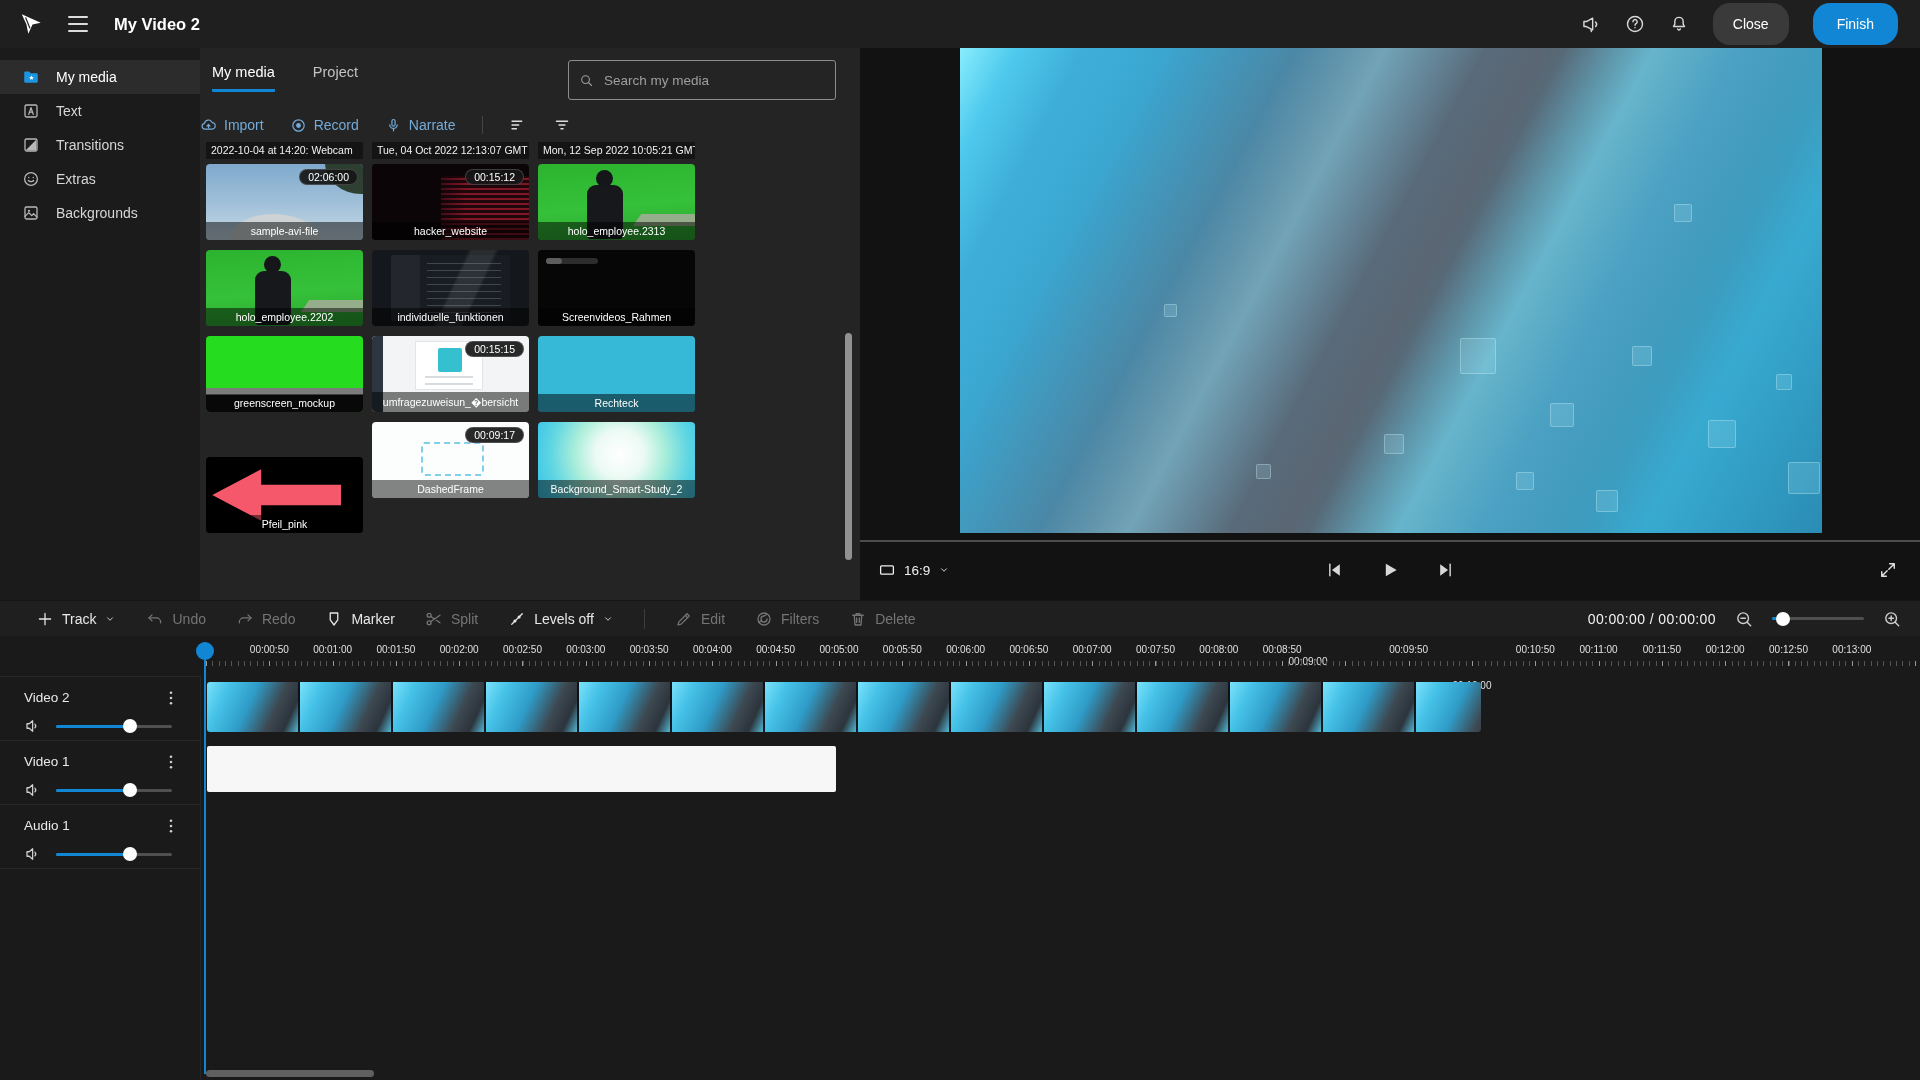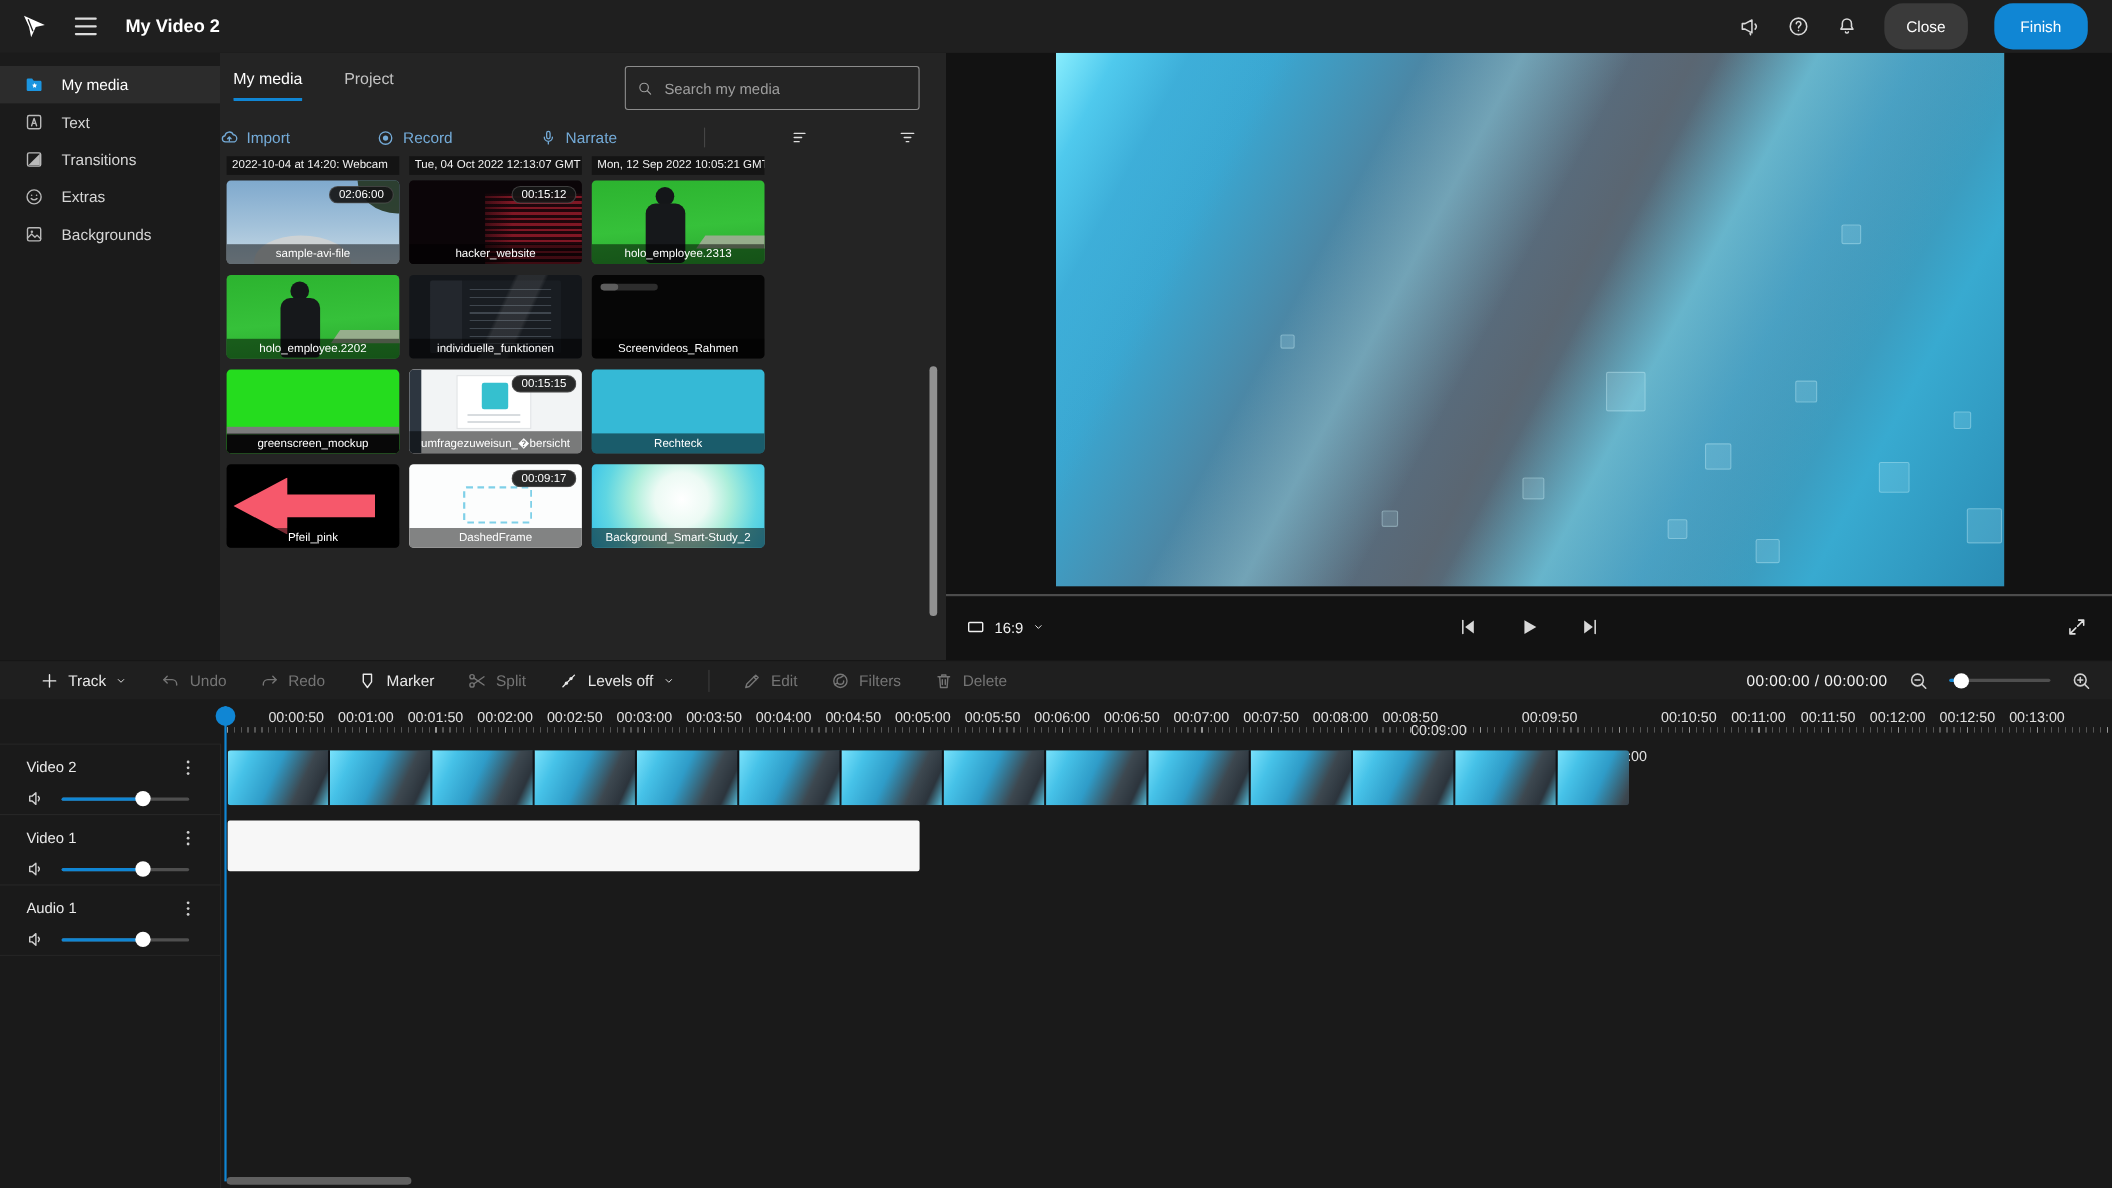--- a/index.html
+++ b/index.html
@@ -34,21 +34,21 @@
   
   .media-panel{width:660px;background:#242424;position:relative;flex:none;}
   .panel-head{display:flex;justify-content:space-between;align-items:flex-start;padding:12px 24px 0 12px;}
   .tabs{display:flex;gap:38px;padding-top:4px;}
   .tab{font-size:14.5px;color:#c3c3c3;padding-bottom:9px;border-bottom:3px solid transparent;}
   .tab.active{color:#fff;border-bottom-color:#1086d4;border-radius:1px;}
   .search-box{width:268px;height:40px;border:1px solid #8c8c8c;border-radius:3px;display:flex;align-items:center;gap:8px;padding:0 10px;color:#9f9f9f;box-sizing:border-box;}
   .search-box svg.ic{width:15px;height:15px;}
   .search-input{flex:1;background:transparent;border:none;outline:none;color:#cfcfcf;font-size:13.5px;}
   .search-input::placeholder{color:#9f9f9f;}
-  .actions-row{display:flex;justify-content:space-between;align-items:center;gap:26px;padding:16px 26px 0 0;}
+  .actions-row{display:flex;justify-content:flex-start;align-items:center;gap:26px;padding:16px 26px 0 0;}
   .action-btn{display:flex;align-items:center;gap:7px;color:#74abd8;font-size:14px;}
   .action-btn svg.ic{width:17px;height:17px;}
   .ar-sep{width:1px;height:18px;background:#454545;}
   .sort-btn{color:#dedede;display:flex;}
 
   
   .media-grid{position:absolute;top:94px;left:6px;width:489px;}
   .grid-headers{display:grid;grid-template-columns:repeat(3,157px);gap:0 9px;}
   .g-head{height:17px;line-height:17px;background:#141414;color:#f2f2f2;font-size:10.5px;padding:0 5px;white-space:nowrap;overflow:hidden;box-sizing:border-box;}
   .grid-tiles{margin-top:5px;display:grid;grid-template-columns:repeat(3,157px);gap:10px 9px;}
@@ -78,21 +78,21 @@
   .v-greenflat::after{content:"";position:absolute;left:0;right:0;bottom:0;height:17px;background:#101010;}
   .v-black{background:#060606;}
   .v-black .art{top:8px;left:8px;width:52px;height:6px;background:#2d2d2d;border-radius:3px;}
   .v-black .art::before{content:"";position:absolute;left:0;top:0;width:16px;height:6px;background:#5d5d5d;border-radius:3px;}
   .v-doc{background:#f2f4f5;}
   .v-doc::after{content:"";position:absolute;left:0;top:0;bottom:0;width:11px;background:#2d3640;}
   .v-doc .art{left:28%;top:8%;width:42%;height:62%;background:#ffffff;box-shadow:0 0 0 1px #e2e4e6;}
   .v-doc .art::before{content:"";position:absolute;left:34%;top:12%;width:24px;height:24px;background:#35c0cf;border-radius:2px;}
   .v-doc .art::after{content:"";position:absolute;left:14%;right:14%;bottom:8%;height:22%;background:repeating-linear-gradient(0deg,#d8dcdf 0 2px,transparent 2px 7px);}
   .v-cyan{background:#35b9d6;}
-  .v-arrow{background:#000;}
+  .v-arrow{background:#000;margin-top:35px;}
   .v-arrow .art{left:4%;top:16%;width:82%;height:68%;background:#f6586b;clip-path:polygon(0 50%,38% 0,38% 30%,100% 30%,100% 70%,38% 70%,38% 100%);}
   .v-dashed{background:#fcfdfd;}
   .v-dashed .art{left:31%;top:26%;width:38%;height:40%;border:2px dashed #7fd0e8;border-radius:3px;}
   .v-dashed .t-name{background:rgba(90,90,90,0.75);}
   .v-grad{background:radial-gradient(circle at 52% 42%,#ffffff 0%,#ecfaf4 26%,#abeeda 48%,#5fd6e2 74%,#35c2ea 100%);}
 
   .v-scrollbar{position:absolute;right:8px;top:285px;width:7px;height:227px;background:#919191;border-radius:4px;}
 
   
   .preview{flex:1;position:relative;background:#121212;}
@@ -135,21 +135,21 @@
   .timecode{font-size:14px;color:#f2f2f2;letter-spacing:.4px;}
   .zoom-slider{position:relative;width:92px;height:14px;}
   .zoom-slider::before{content:"";position:absolute;left:0;right:0;top:5.5px;height:3px;background:#4f4f4f;border-radius:2px;}
   .zoom-slider .zfill{position:absolute;left:0;top:5.5px;height:3px;width:12%;background:#1086d4;border-radius:2px;}
   .zoom-slider .zknob{position:absolute;left:calc(12% - 7px);top:0;width:14px;height:14px;border-radius:50%;background:#ffffff;}
   .tb-right .icon-btn{color:#cfcfcf;}
 
   
   .timeline{position:absolute;top:636px;left:0;right:0;bottom:0;background:#1a1a1a;}
   .ruler{position:absolute;top:6px;left:200px;right:0;height:30px;}
-  .tick{position:absolute;top:2px;transform:translateX(-50%);font-size:13px;color:#e0e0e0;white-space:nowrap;}
+  .tick{position:absolute;top:2px;transform:translateX(-50%);font-size:10px;color:#e0e0e0;white-space:nowrap;}
   .tickmarks{position:absolute;left:6px;right:0;top:19px;height:5px;
     background-image:
       repeating-linear-gradient(90deg,#9a9a9a 0 1px,transparent 1px 63.3px),
       repeating-linear-gradient(90deg,#555 0 1px,transparent 1px 6.33px);}
   .track-headers{position:absolute;top:40px;left:0;width:200px;border-top:1px solid #262626;}
   .thead{height:64px;box-sizing:border-box;border-bottom:1px solid #262626;padding:12px 0 0 24px;position:relative;}
   .tname{font-size:13.5px;color:#eaeaea;}
   .kebab{position:absolute;right:20px;top:12px;width:16px;height:16px;color:#cfcfcf;cursor:pointer;}
   .vol-row{display:flex;align-items:center;gap:14px;margin-top:12px;}
   .spk{width:17px;height:17px;color:#cfcfcf;cursor:pointer;}

